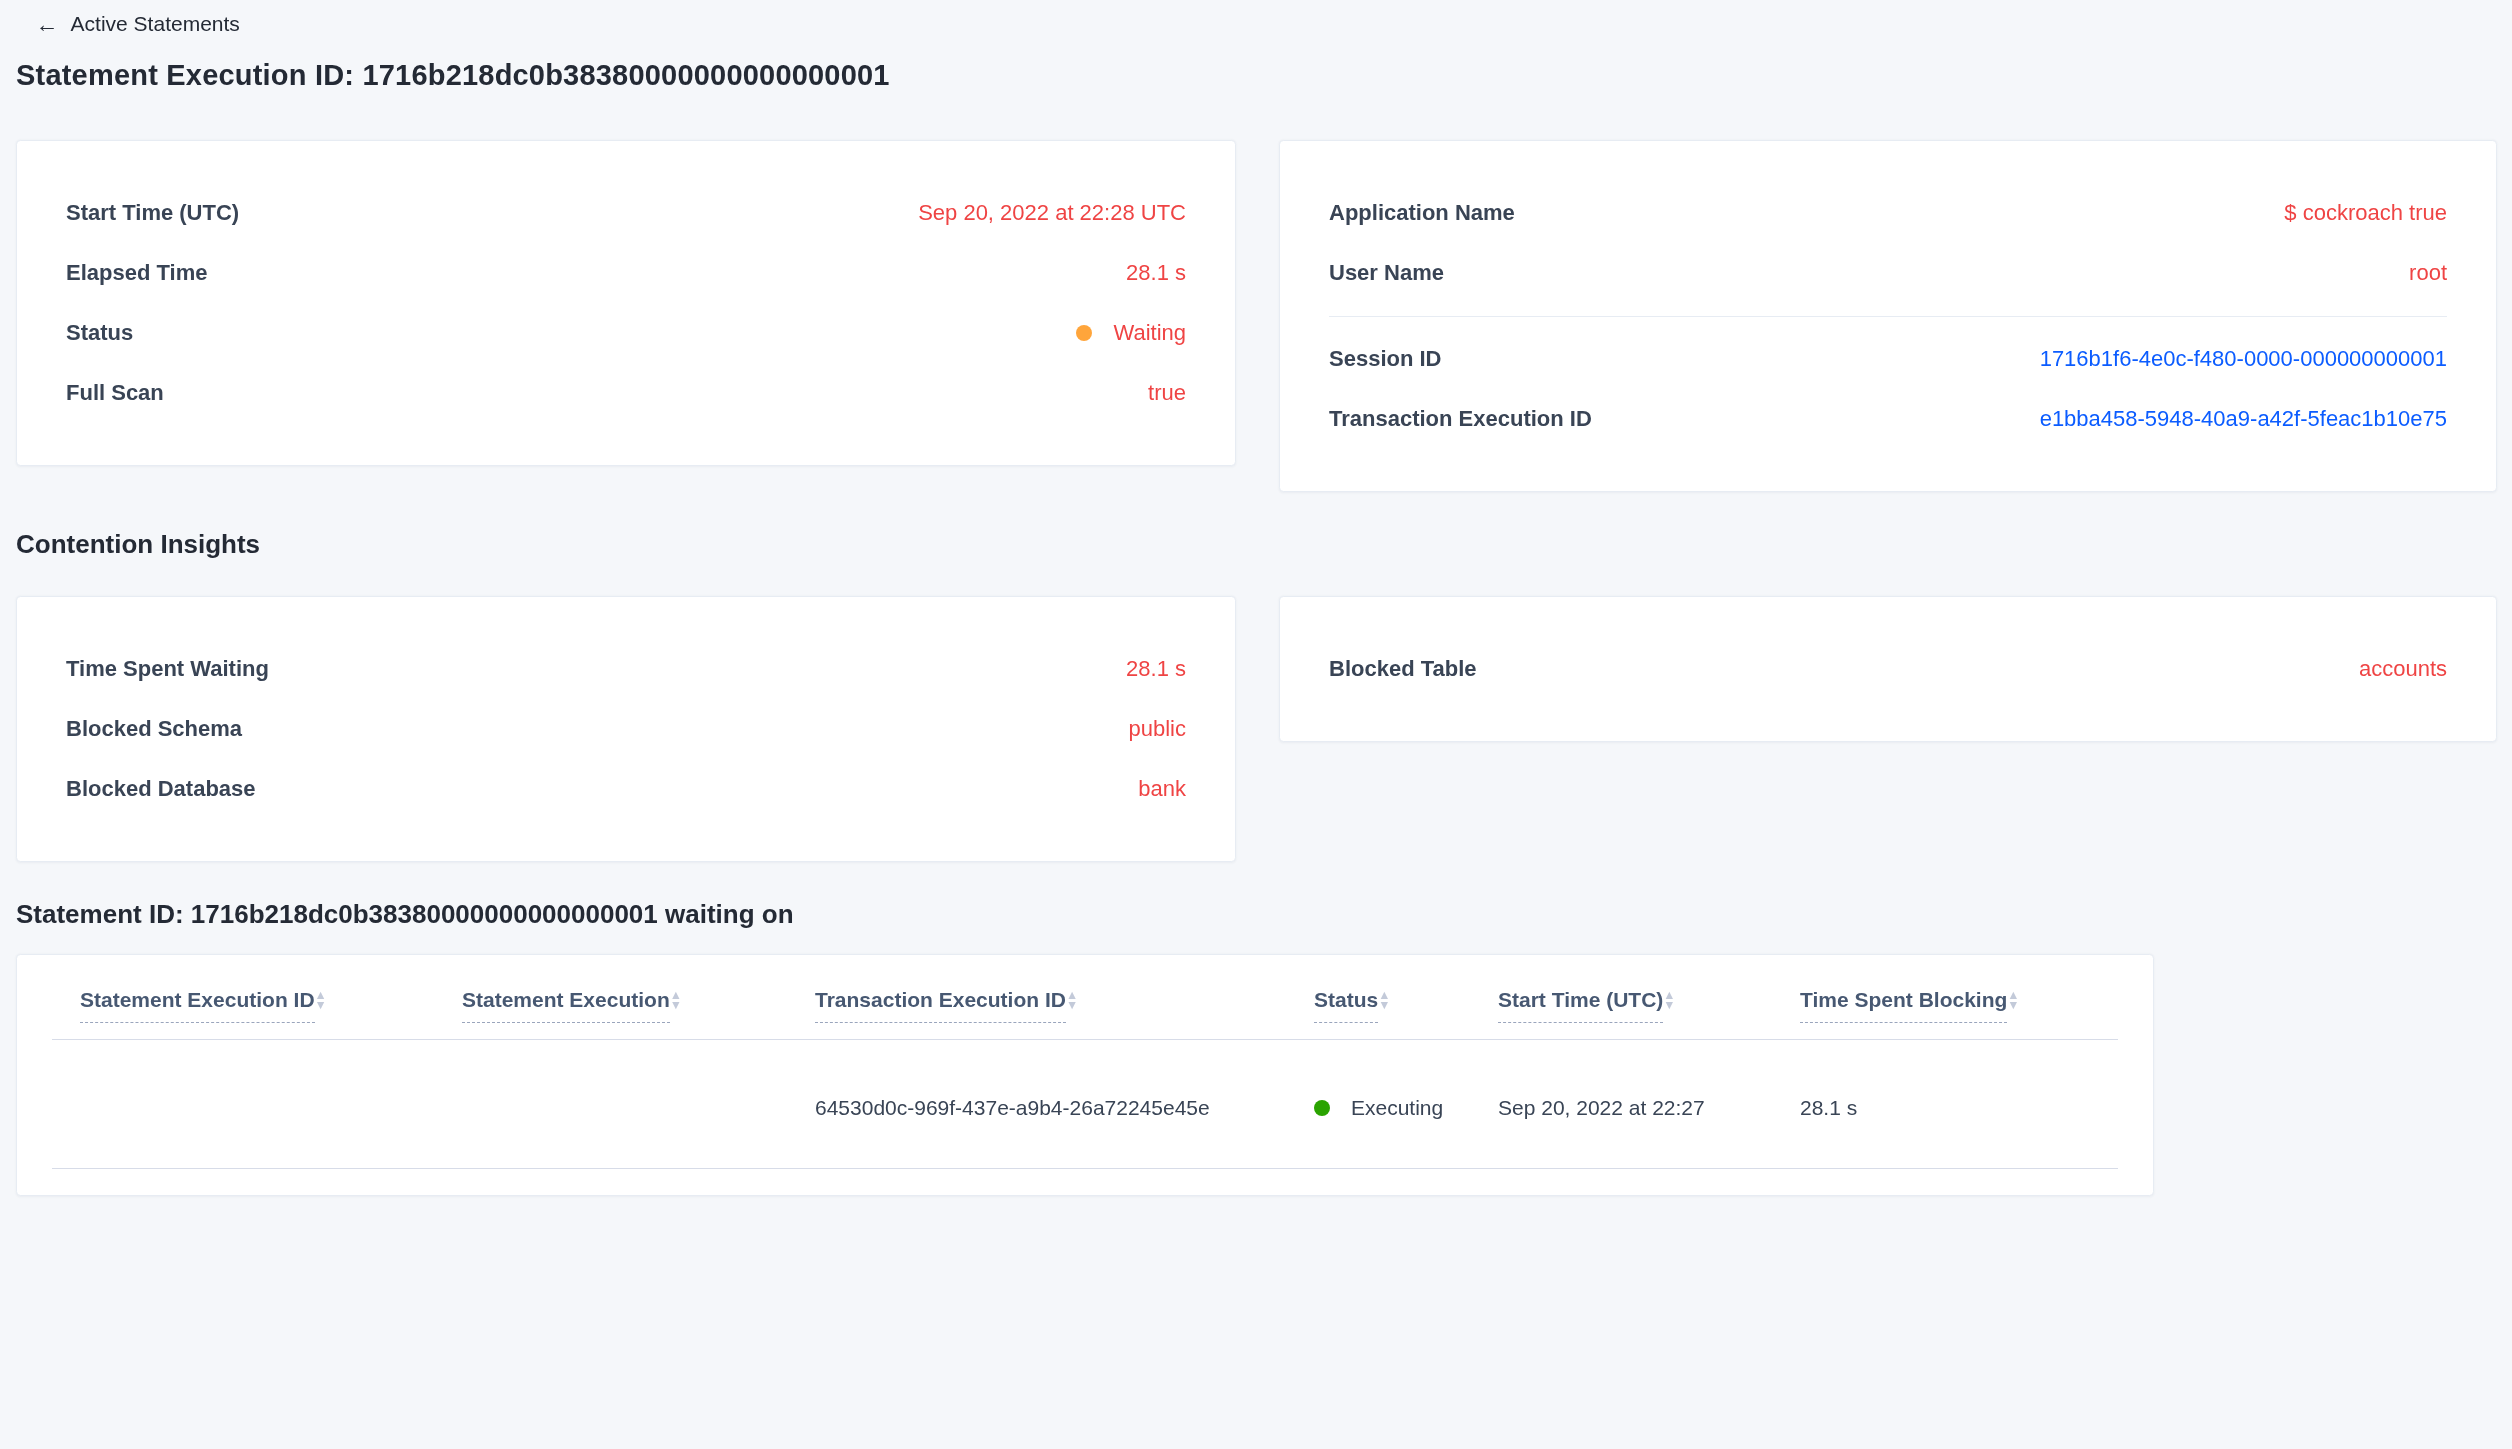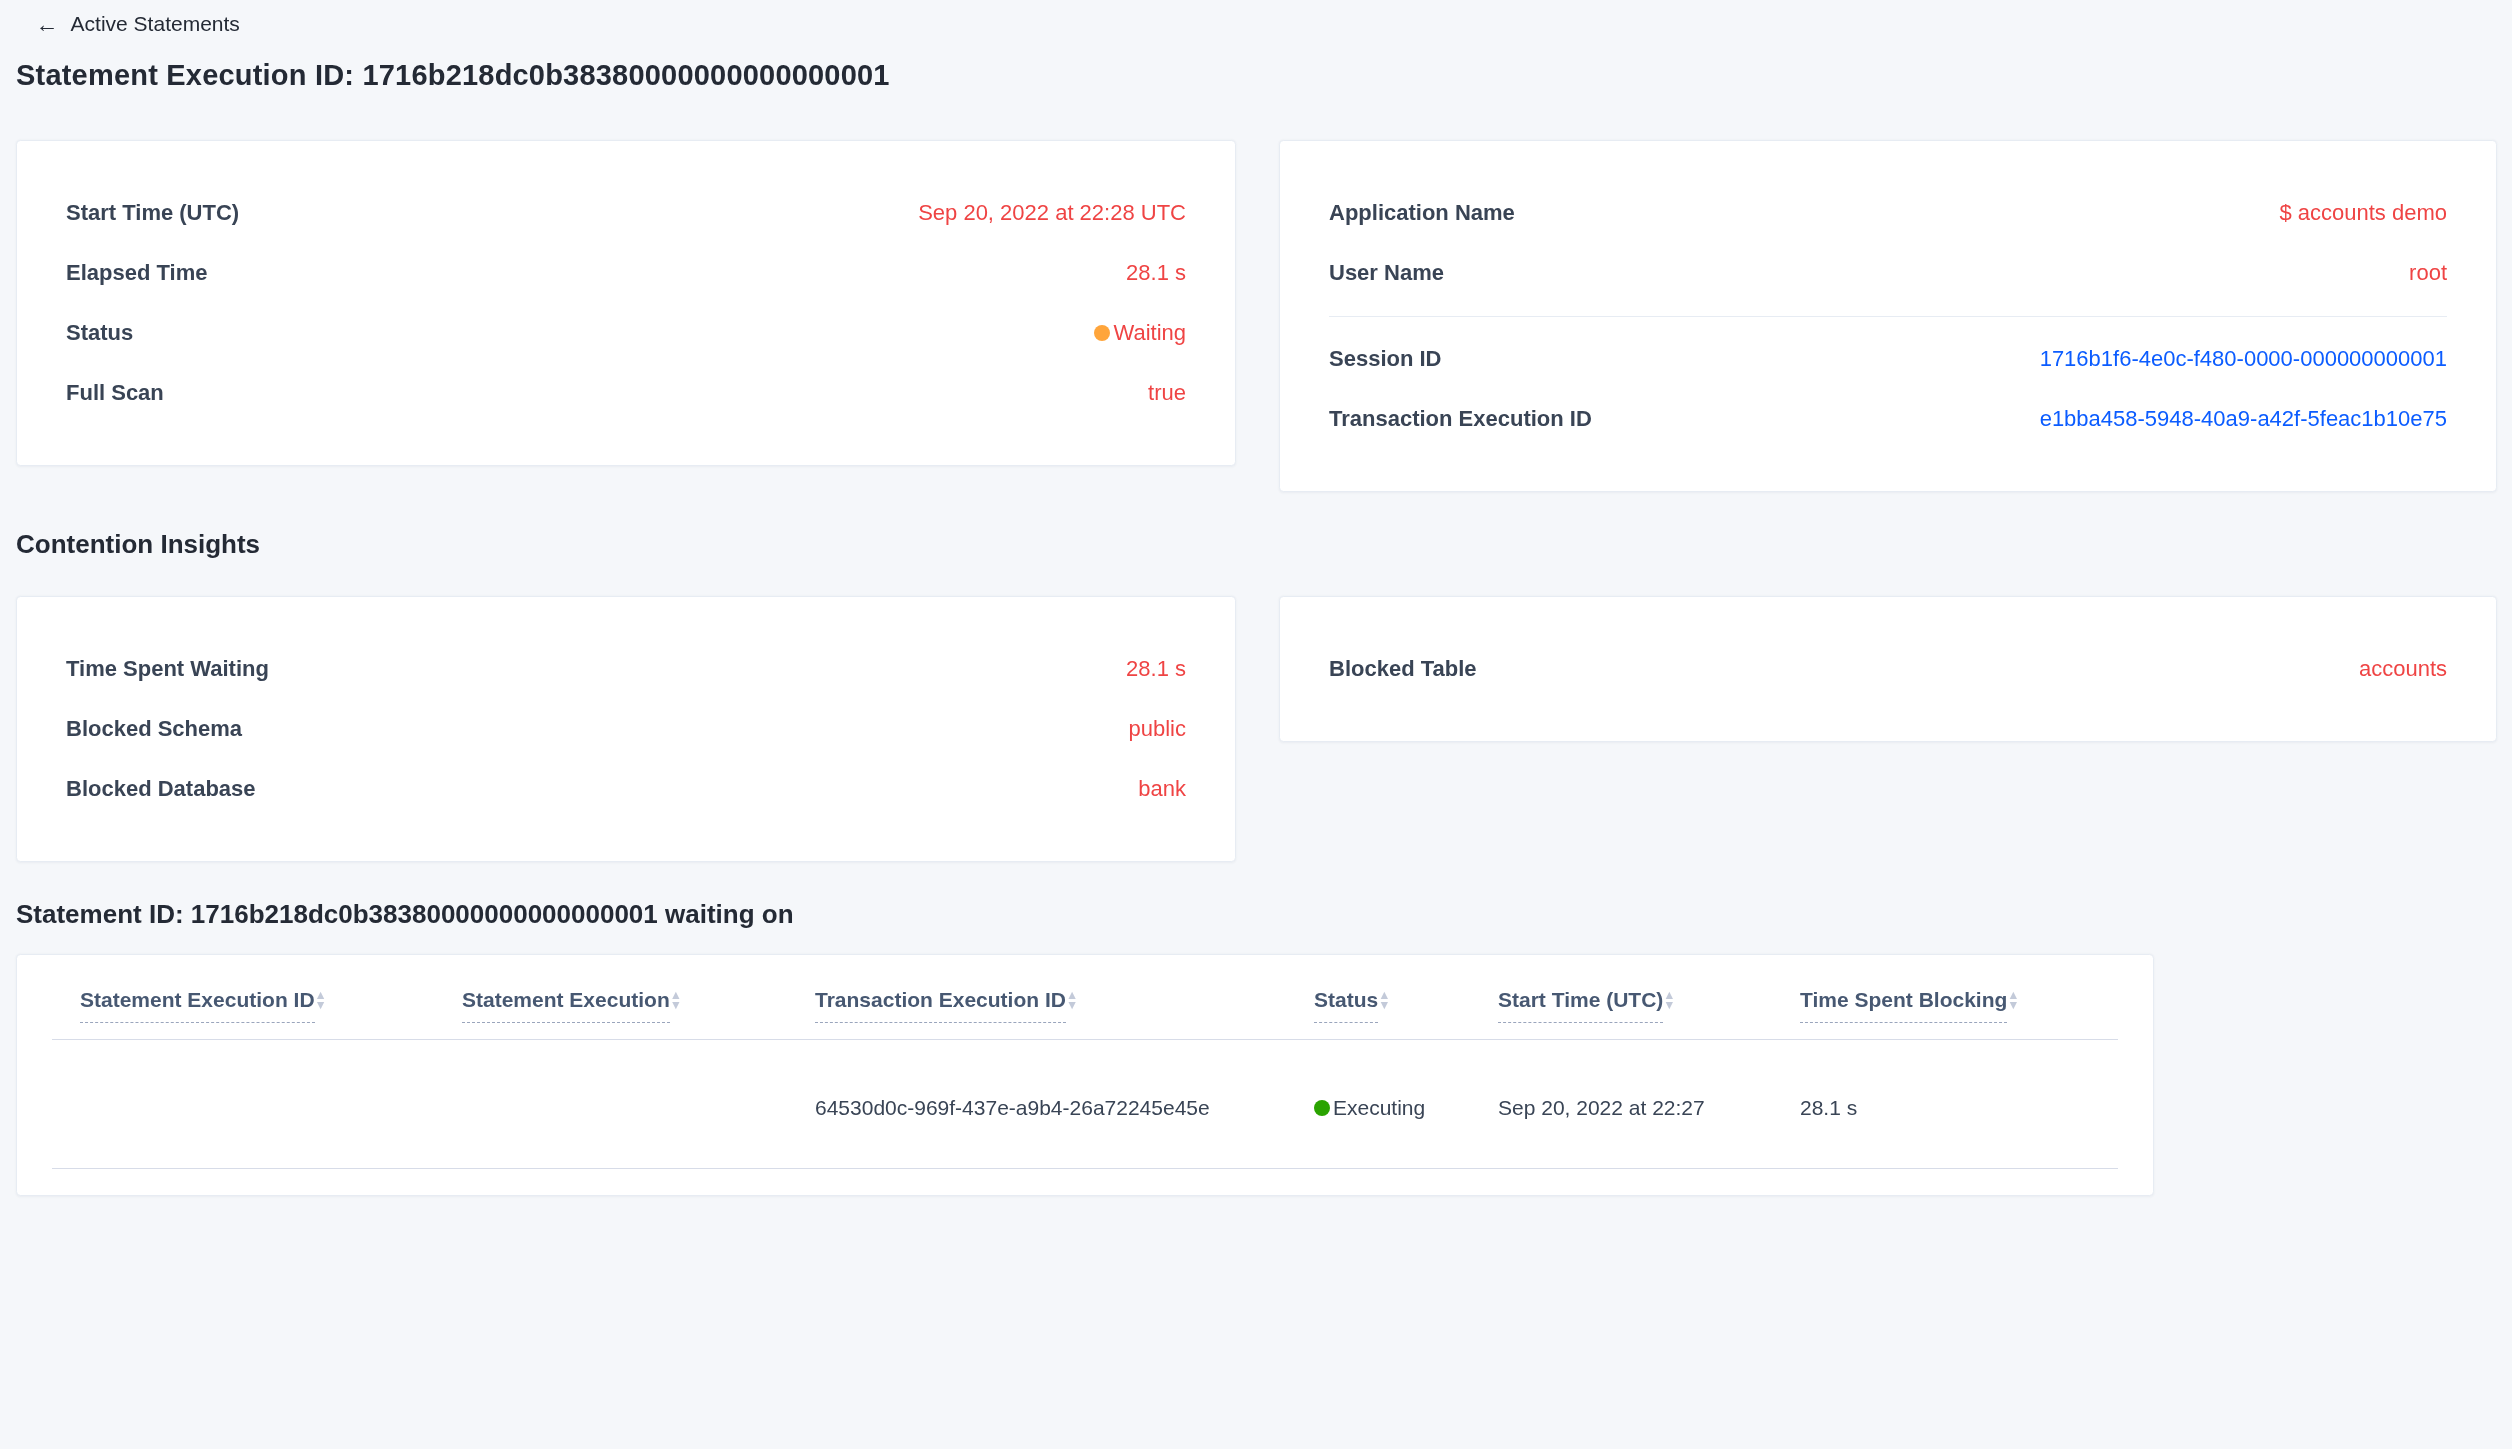--- a/index.html
+++ b/index.html
@@ -54,21 +54,21 @@
   .card-pad { padding: 42px 49px; }
 
   .kv-row {
     display: flex; justify-content: space-between; align-items: center;
     height: 60px; font-size: 22px;
   }
   .kv-label { font-weight: 700; color: #394455; }
   .kv-value { color: #ef4444; text-align: right; }
   .card-divider { border: none; border-top: 0.9px solid #E7ECF3; margin: 12.3px 0; }
 
-  .status-inline { display: inline-flex; align-items: center; gap: 3px; }
+  .status-inline { display: inline-flex; align-items: center; gap: 21px; }
   .status-dot { width: 16px; height: 16px; border-radius: 50%; display: inline-block; }
 
   a.link { color: #0B5CFF; text-decoration: none; cursor: pointer; }
 
   
   .section-title {
     margin-top: 37px;
     font-size: 26px; font-weight: 700; color: #242A35;
   }
   .cards-row.tight { margin-top: 36px; }
@@ -138,21 +138,21 @@
       </div>
       <div class="kv-row">
         <span class="kv-label">Full Scan</span>
         <span class="kv-value">true</span>
       </div>
     </section>
 
     <section class="card card-right card-pad">
       <div class="kv-row">
         <span class="kv-label">Application Name</span>
-        <span class="kv-value">$ accounts demo</span>
+        <span class="kv-value">$ cockroach true</span>
       </div>
       <div class="kv-row">
         <span class="kv-label">User Name</span>
         <span class="kv-value">root</span>
       </div>
       <hr class="card-divider">
       <div class="kv-row">
         <span class="kv-label">Session ID</span>
         <a class="kv-value link">1716b1f6-4e0c-f480-0000-000000000001</a>
       </div>

